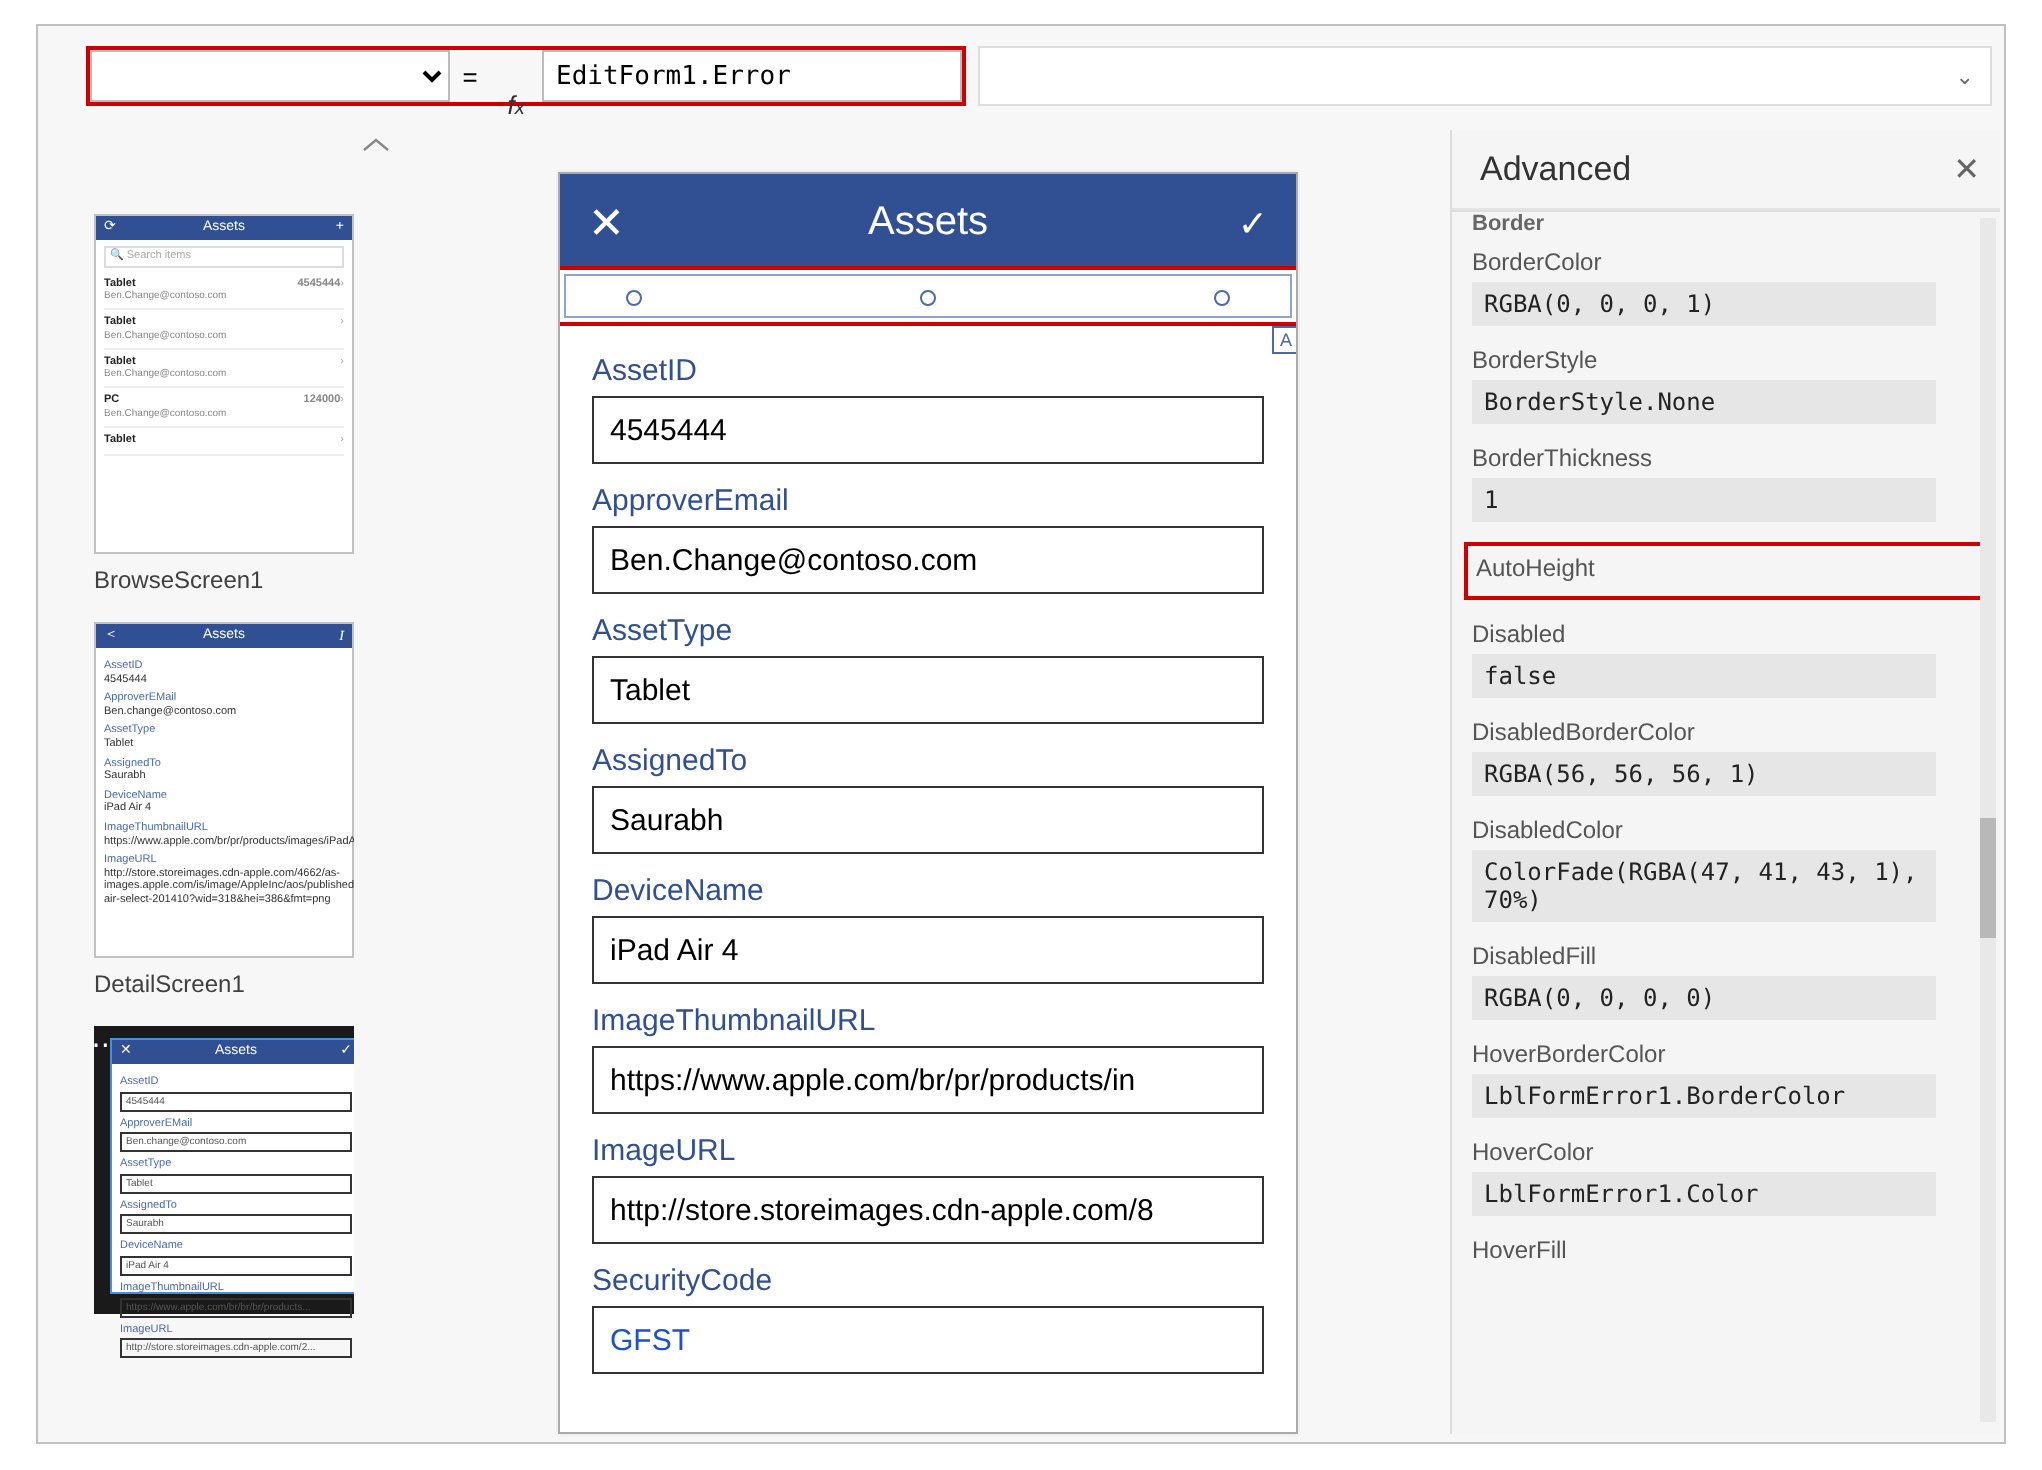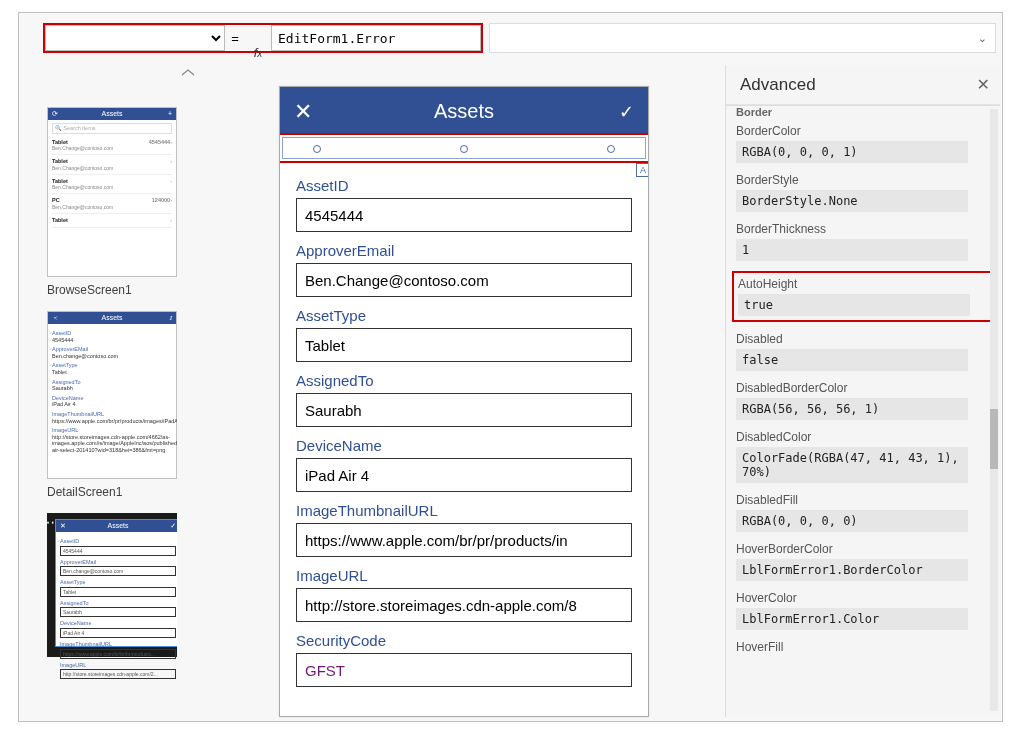--- a/index.html
+++ b/index.html
@@ -47,21 +47,21 @@
   .sel-bar { position: absolute; left: 2px; right: 2px; top: 2px; bottom: 2px; border: 1px solid #8aa5d2; }
   .sel-handle { position: absolute; width: 8px; height: 8px; background: #fff; border: 1px solid #4a6aa8; border-radius: 50%; }
   .sh-l { left: 30px; top: 7px; }
   .sh-m { left: 50%; top: 7px; margin-left: -4px; }
   .sh-r { right: 30px; top: 7px; }
   .sel-badge { position: absolute; right: -2px; bottom: -16px; width: 14px; height: 14px; border: 1px solid #4a6aa8; color: #4a6aa8; font-size: 9px; display: flex; align-items: center; justify-content: center; }
   .cv-body { padding: 14px 16px 0; }
   .field { margin-bottom: 10px; }
   .field-label { color: #305093; font-size: 15px; margin-bottom: 4px; }
   .field-input { width: 100%; border: 1.5px solid #333; padding: 6px 8px; font-size: 15px; background: #fff; height: 34px; }
-  .field-input.last { color: #701a75; }
+  .field-input.last { color: #1d4ed8; }
 
   
   .adv { position: absolute; right: 2px; top: 52px; width: 275px; bottom: 4px; background: #f5f5f5; border-left: 1px solid #ddd; }
   .adv-head { height: 40px; display: flex; align-items: center; padding: 0 14px; font-size: 17px; color: #333; border-bottom: 1px solid #e4e4e4; position: relative; }
   .adv-close { position: absolute; right: 10px; font-size: 16px; color: #666; cursor: pointer; }
   .adv-scroll { position: absolute; top: 40px; bottom: 0; left: 0; right: 0; overflow-y: hidden; padding: 4px 10px 10px; }
   .adv-scrollbar { position: absolute; right: 2px; top: 44px; width: 8px; bottom: 6px; background: #e8e8e8; }
   .adv-thumb { position: absolute; right: 0; width: 8px; background: #b8b8b8; top: 300px; height: 60px; }
   .adv-cut { font-size: 11px; color: #666; font-weight: 600; border-top: 1px solid #ddd; margin: -4px -10px 6px; padding: 12px 10px; }
   .adv-section { font-size: 12px; color: #555; font-weight: 600; margin: 12px 0 6px; }
@@ -257,21 +257,20 @@
             <div class="adv-plabel">BorderStyle</div>
             <div class="adv-pval">BorderStyle.None</div>
           </div>
           <div class="adv-prop">
             <div class="adv-plabel">BorderThickness</div>
             <div class="adv-pval">1</div>
           </div>
         </div>
       <div class="adv-prop boxed">
         <div class="adv-plabel">AutoHeight</div>
-        <div class="adv-pval">true</div>
       </div>
       <div id="adv-props2">
           <div class="adv-prop">
             <div class="adv-plabel">Disabled</div>
             <div class="adv-pval">false</div>
           </div>
           <div class="adv-prop">
             <div class="adv-plabel">DisabledBorderColor</div>
             <div class="adv-pval">RGBA(56, 56, 56, 1)</div>
           </div>

